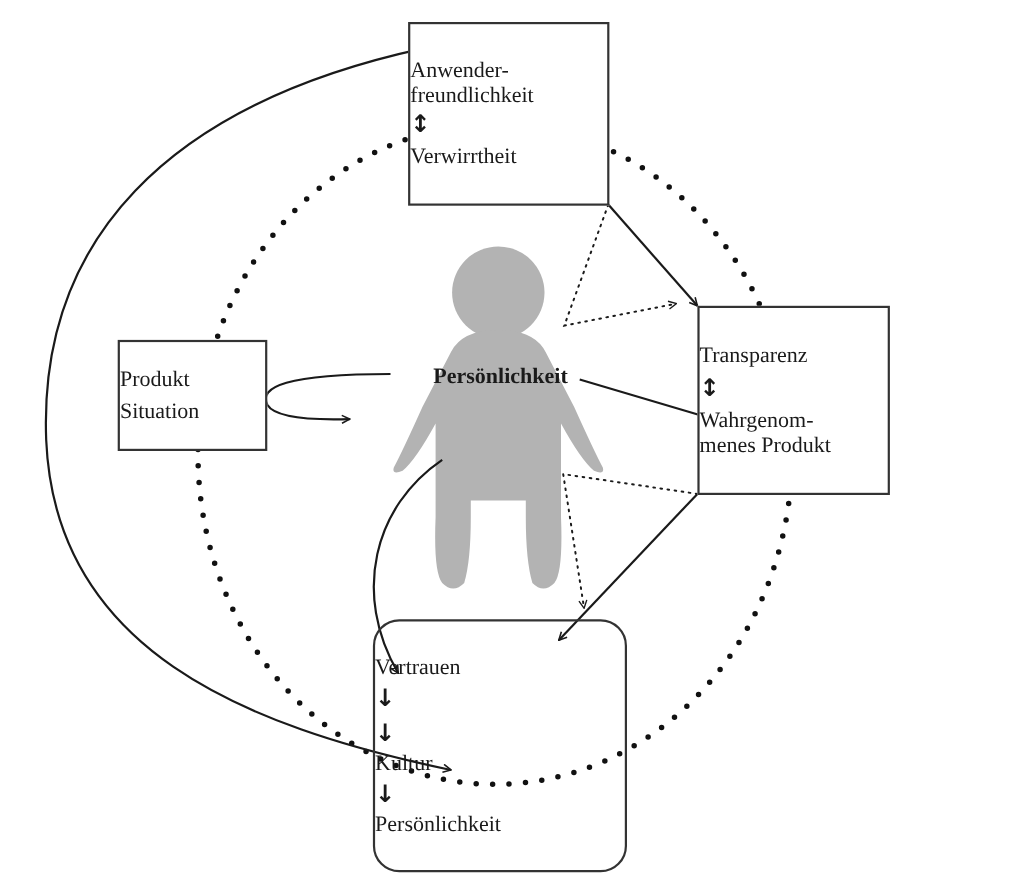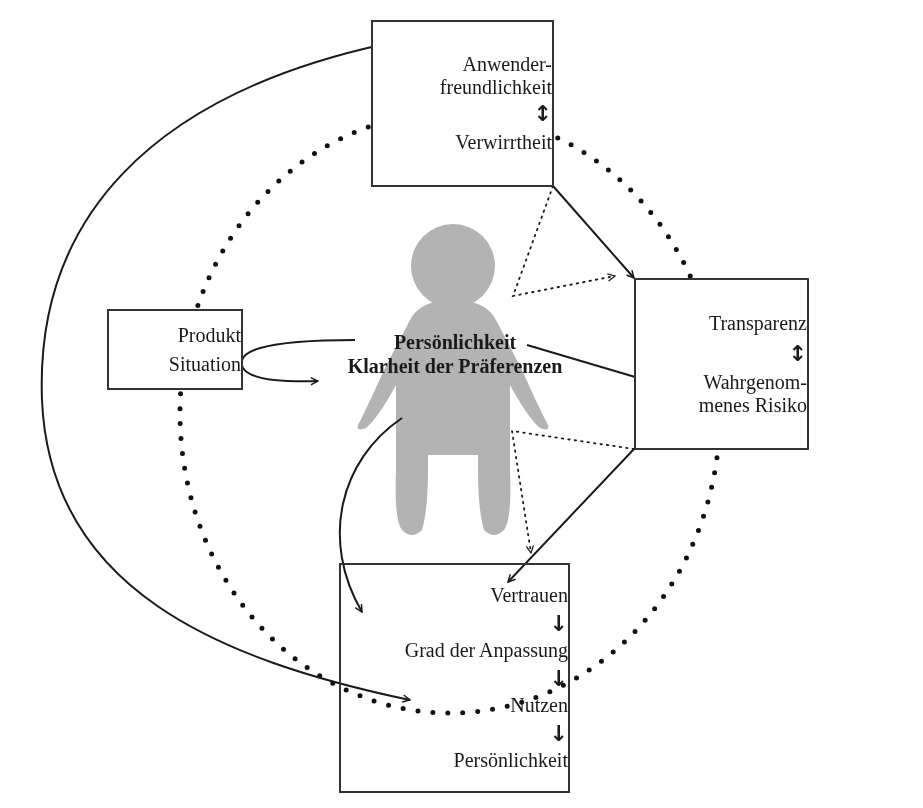--- a/index.html
+++ b/index.html
@@ -1,20 +1,20 @@
 <!DOCTYPE html>
 <html><head>
 <meta charset="utf-8">
 <style>
   html, body { margin: 0; padding: 0; background: #ffffff; }
   body { width: 923px; height: 808px; position: relative; overflow: hidden;
          font-family: "Liberation Serif", "DejaVu Serif", serif; color: #1a1a1a; }
   svg#diagram { position: absolute; left: 0; top: 0; }
   .box { position: absolute; border: 2px solid #333333; background: transparent; box-sizing: border-box;
-         display: flex; flex-direction: column; align-items: flex-end; justify-content: center; text-align: center; }
+         display: flex; flex-direction: column; align-items: flex-start; justify-content: center; text-align: center; }
   .t { font-size: 20px; line-height: 23px; white-space: nowrap; }
   .arr { font-size: 22px; line-height: 22px; font-family: "DejaVu Sans", sans-serif; font-weight: bold; }
   .center-text { position: absolute; left: 300px; width: 310px; text-align: center; font-size: 20px; line-height: 24px; font-weight: bold; }
 </style>
 </head>
 <body>
 
 <svg id="diagram" width="923" height="808" viewBox="0 0 923 808">
   <defs>
     <marker id="ah" viewBox="0 0 10 10" refX="9" refY="5" markerWidth="9" markerHeight="9" orient="auto-start-reverse" markerUnits="userSpaceOnUse">
@@ -53,38 +53,36 @@
   <path d="M634,449 L512,431 L531,553" fill="none" stroke="#1a1a1a" stroke-width="1.8" stroke-dasharray="1.5 5" stroke-linecap="round" marker-end="url(#ahd)"></path>
 </svg>
 
 <div class="box" style="left:371px; top:20px; width:183px; height:167px; background:#fff;">
   <div class="t">Anwender-</div>
   <div class="t">freundlichkeit</div>
   <div class="arr" style="margin:4px 0 6px;">↕</div>
   <div class="t">Verwirrtheit</div>
 </div>
 
-<div class="box" style="left:107px; top:309px; width:136px; height:81px; background:#fff;">
+<div class="box" style="left:107px; top:309px; width:136px; height:101px; background:#fff;">
   <div class="t">Produkt</div>
   <div class="t" style="margin-top:6px;">Situation</div>
 </div>
 
 <div class="box" style="left:634px; top:278px; width:175px; height:172px; background:#fff;">
   <div class="t">Transparenz</div>
   <div class="arr" style="margin:8px 0 6px;">↕</div>
   <div class="t">Wahrgenom-</div>
-  <div class="t">menes Risiko</div>
+  <div class="t">menes Produkt</div>
 </div>
 
-<div class="box" style="left:339px; top:563px; width:231px; height:230px; background:transparent;">
+<div class="box" style="left:339px; top:563px; width:231px; height:230px; background:transparent;border-radius:24px;">
   <div class="t">Vertrauen</div>
   <div class="arr" style="margin:6px 0 4px;">↓</div>
-  <div class="t">Grad der Anpassung</div>
   <div class="arr" style="margin:6px 0 4px;">↓</div>
-  <div class="t">Nutzen</div>
+  <div class="t">Kultur</div>
   <div class="arr" style="margin:6px 0 4px;">↓</div>
   <div class="t">Persönlichkeit</div>
 </div>
 
 <div class="center-text" style="top:330px;">
   <div>Persönlichkeit</div>
-  <div>Klarheit der Präferenzen</div>
 </div>
 
 </body></html>

